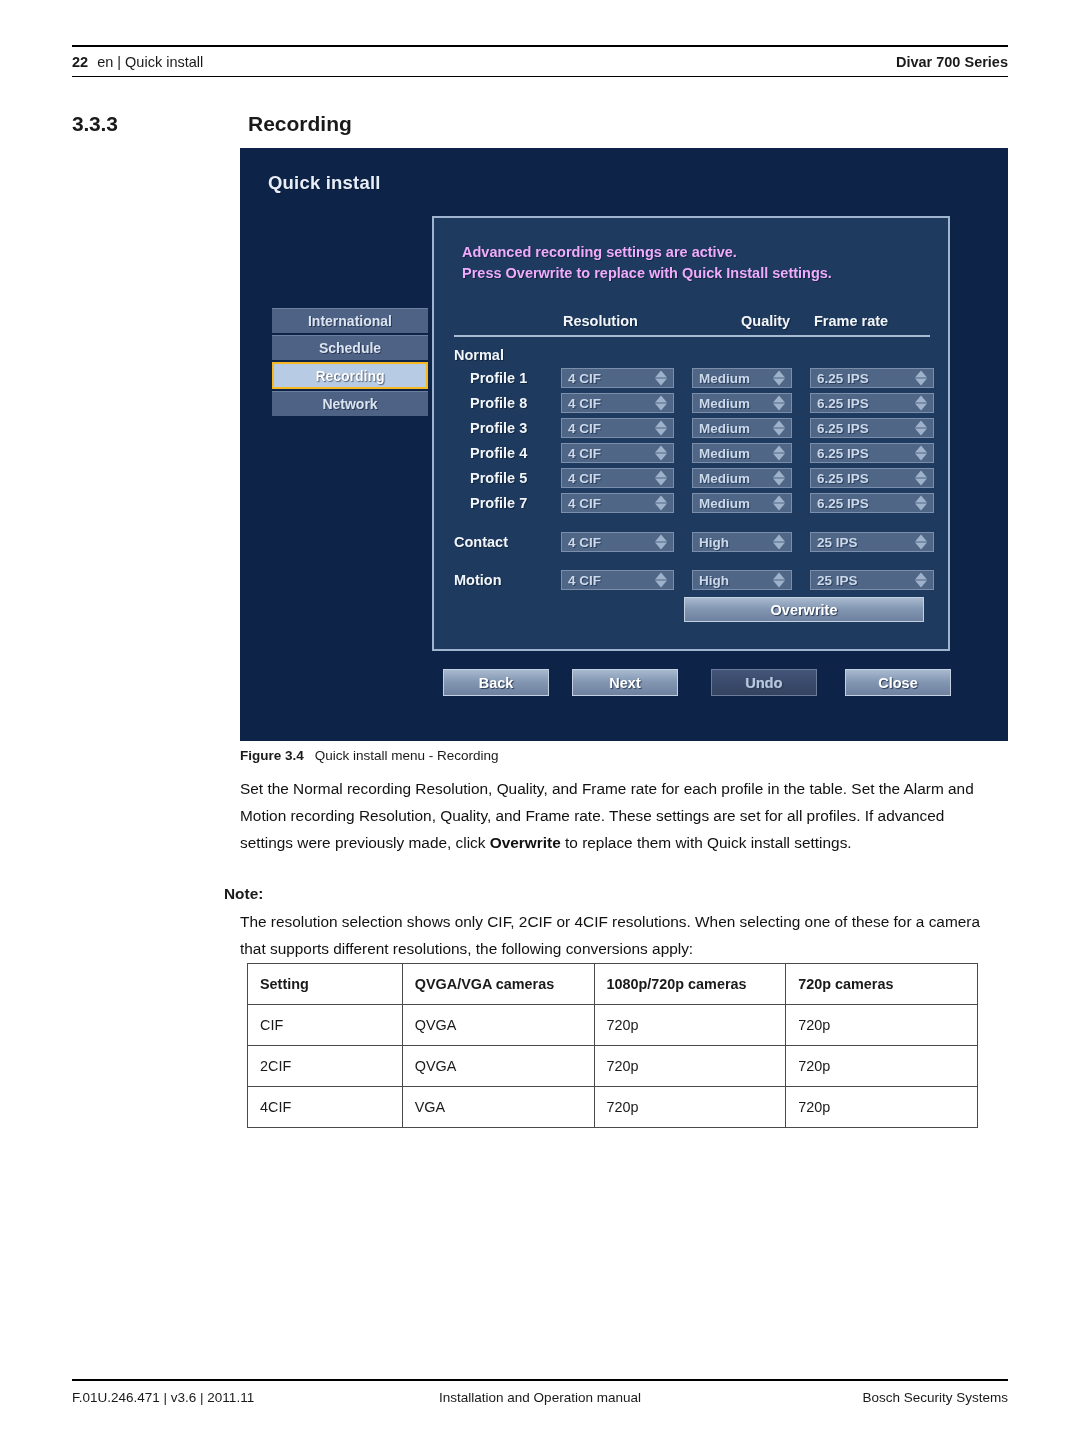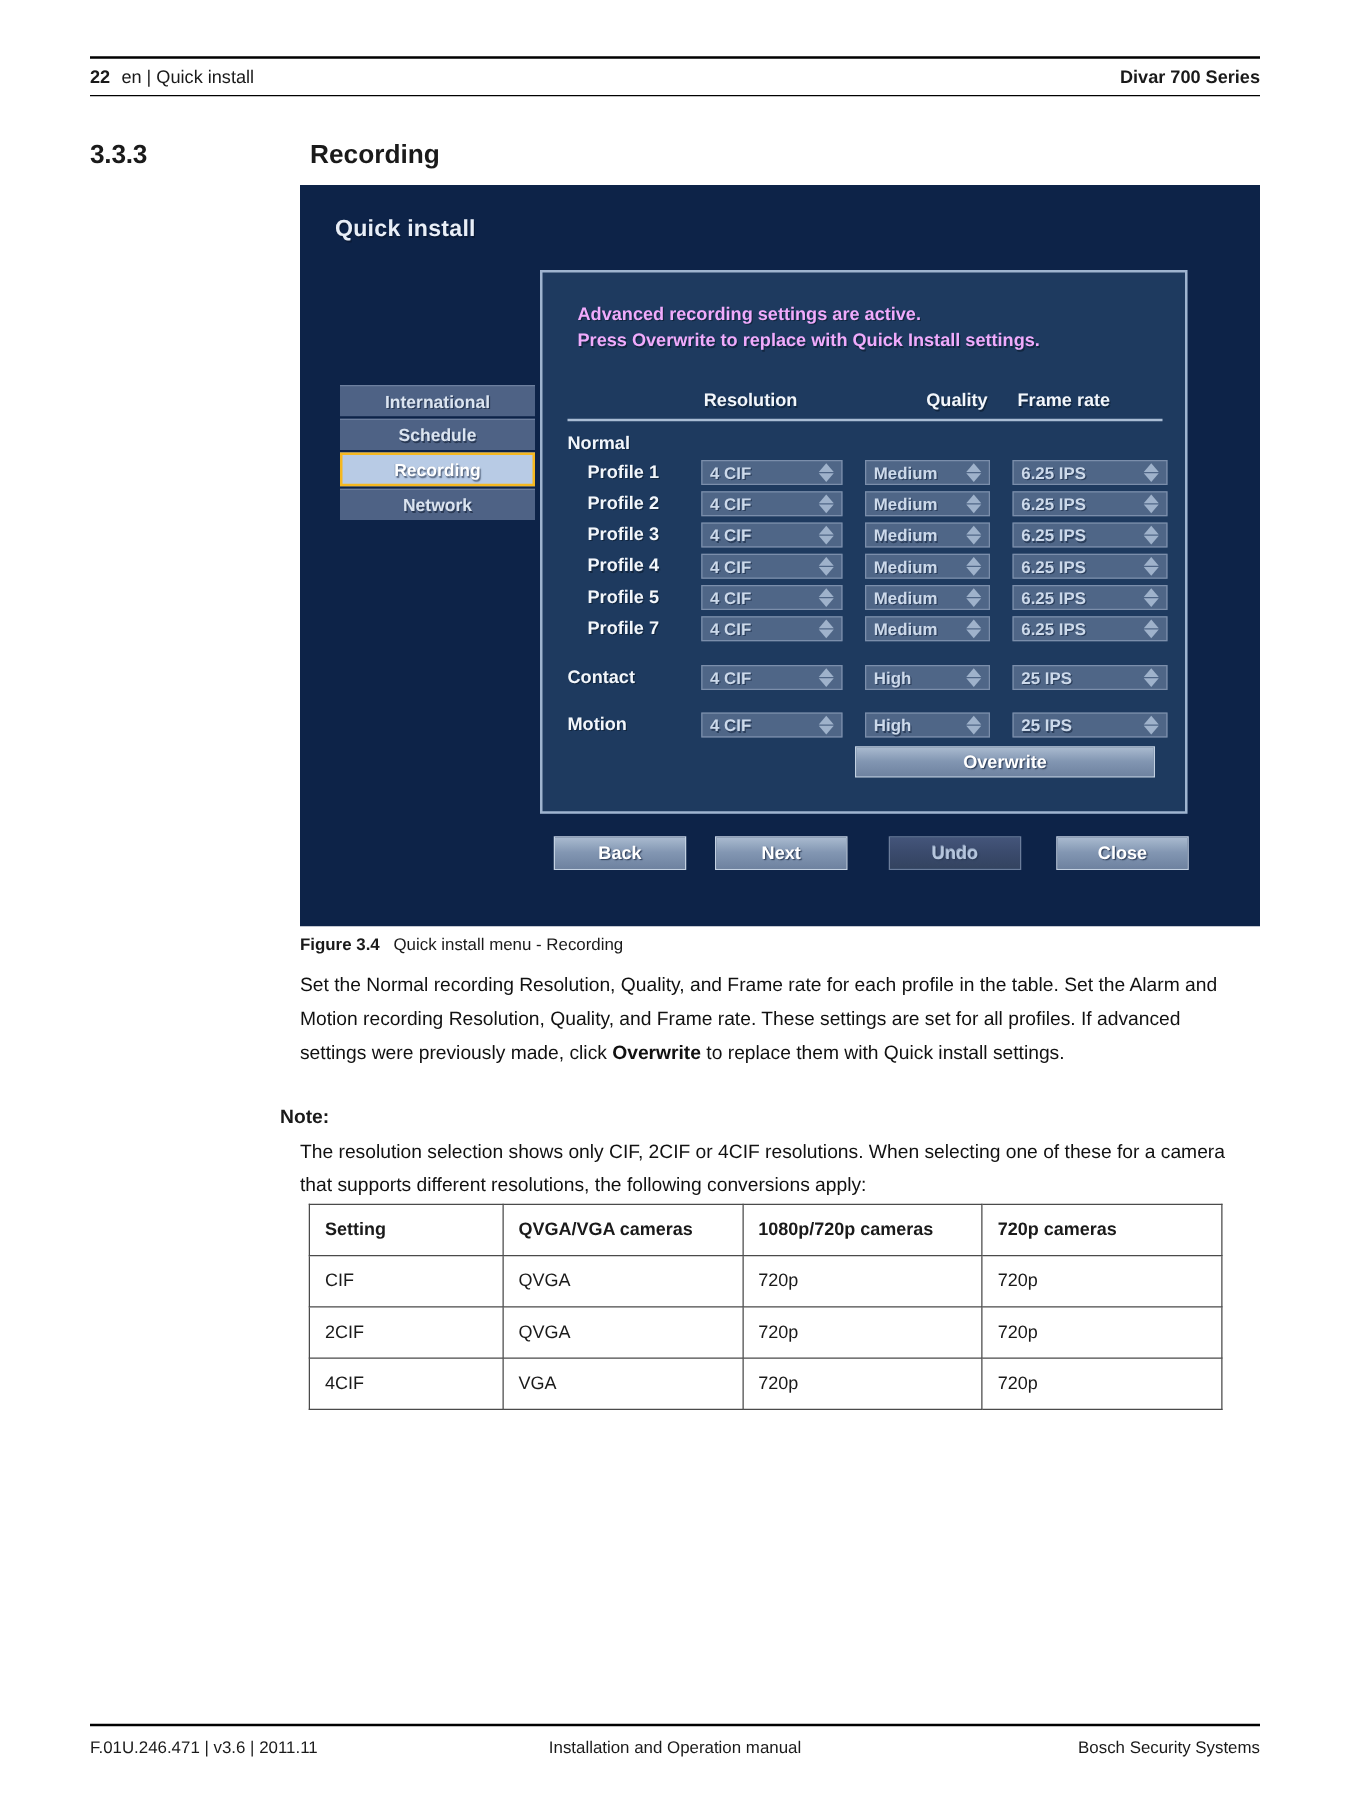--- a/index.html
+++ b/index.html
@@ -278,21 +278,21 @@
           <div class="dd dd-fr">
             <span class="dd-text">6.25 IPS</span>
             <span class="dd-spin">
                 <i class="up"></i>
                 <i class="down"></i>
               </span>
           </div>
         </div>
 
         <div class="row">
-          <span class="row-label">Profile 2</span>
+          <span class="row-label">Profile 8</span>
           <div class="dd dd-res">
             <span class="dd-text">4 CIF</span>
             <span class="dd-spin">
                 <i class="up"></i>
                 <i class="down"></i>
               </span>
           </div>
           <div class="dd dd-qual">
             <span class="dd-text">Medium</span>
             <span class="dd-spin">

